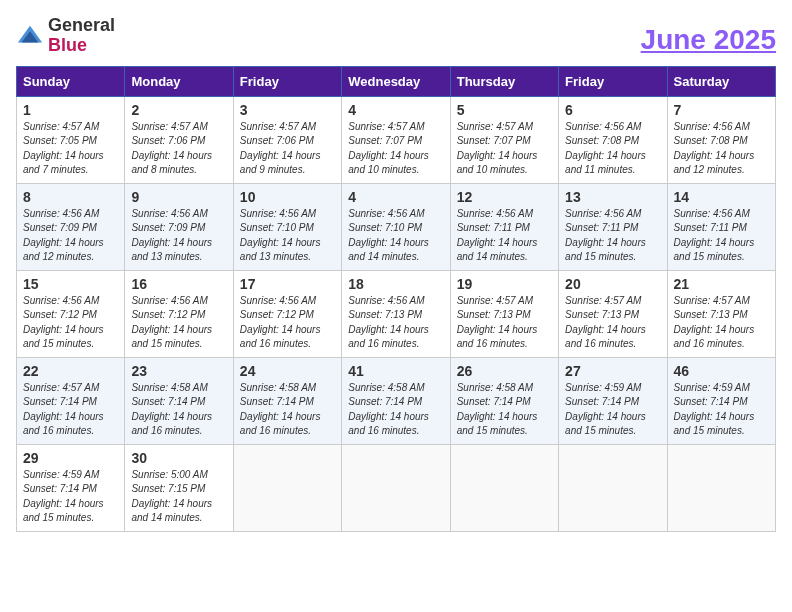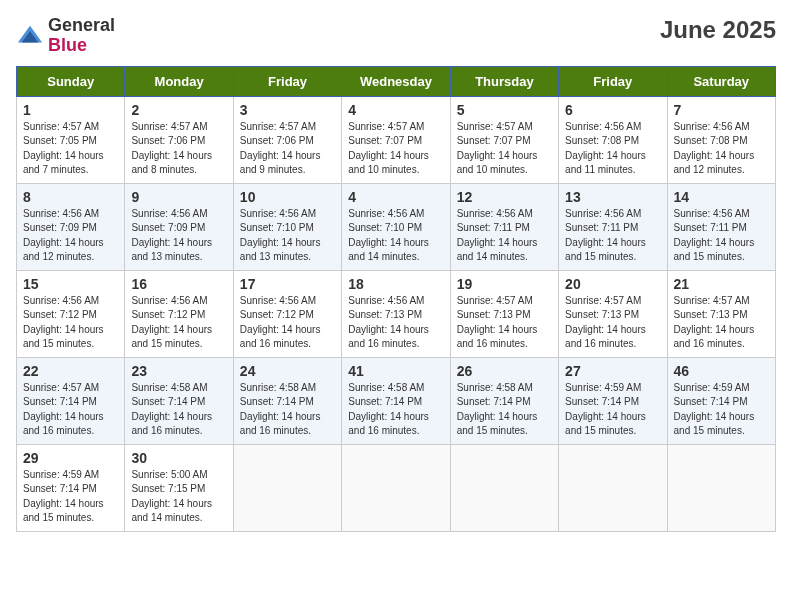--- a/index.html
+++ b/index.html
@@ -6,21 +6,21 @@
     body {
       font-family: Arial, sans-serif;
       background: #fff;
       width: 792px;
       min-height: 612px;
       padding: 16px;
     }
     .header-area {
       display: flex;
       justify-content: space-between;
-      align-items: flex-start;
+      align-items: flex-end;
       margin-bottom: 10px;
     }
     .logo {
       display: flex;
       align-items: center;
       gap: 4px;
     }
     .logo-text-general {
       font-size: 18px;
       font-weight: bold;
@@ -34,40 +34,41 @@
       line-height: 1.1;
     }
     .logo-icon {
       width: 28px;
       height: 28px;
     }
     .title-area {
       text-align: right;
     }
     .main-title {
-      font-size: 24px;
-      font-weight: bold;
-      color: #404040;
+      font-size: 28px;
+      font-weight: bold;
+      color: #8b5cf6;
+      text-decoration: underline;
     }
     .subtitle {
       font-size: 16px;
       color: #555;
     }
     .calendar-table {
       width: 100%;
       border-collapse: collapse;
       border: 1px solid #ccc;
     }
     .calendar-table th {
-      background: #4d7c0f;
+      background: #4c1d95;
       color: #fff;
       font-size: 13px;
       font-weight: bold;
       padding: 7px 6px;
-      text-align: center;
+      text-align: left;
       border: 1px solid #3a62b0;
     }
     .calendar-table td {
       vertical-align: top;
       padding: 5px 6px;
       font-size: 10.5px;
       color: #333;
       border: 1px solid #ccc;
       width: 14.28%;
       min-height: 80px;
@@ -82,20 +83,21 @@
     .day-number {
       font-size: 14px;
       font-weight: bold;
       display: block;
       margin-bottom: 2px;
     }
     .day-info {
       font-size: 10px;
       line-height: 1.45;
       color: #333;
+      font-style: italic;
     }
     .empty-cell {
       background: #f9f9f9 !important;
     }
   </style>
 </head>
 <body>
 
 <div class="header-area">
   <div class="logo">

